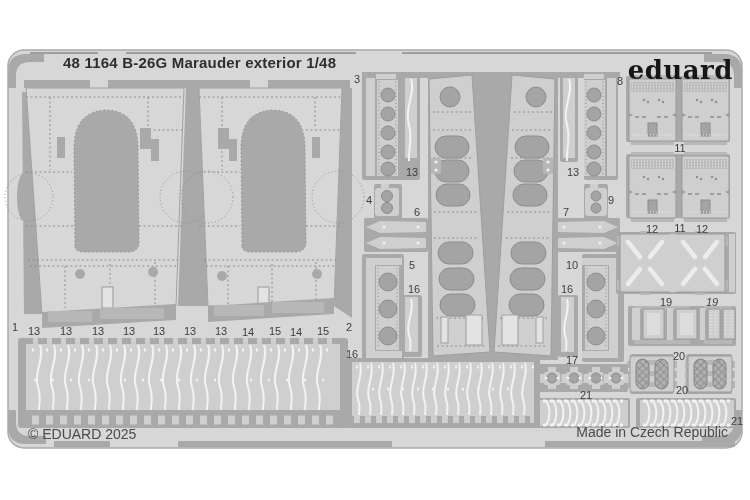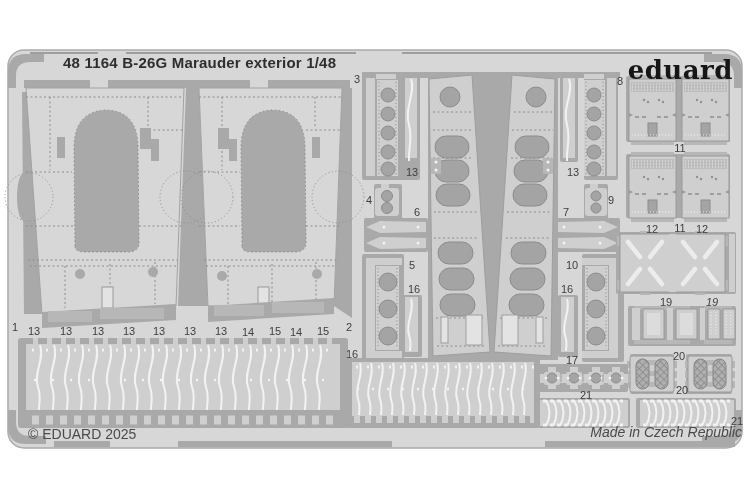--- a/index.html
+++ b/index.html
@@ -18,21 +18,21 @@
   .dot{stroke:var(--rivet);stroke-width:1;stroke-dasharray:1 2.5;fill:none;}
   .slit{stroke:var(--slit);stroke-width:2;fill:none;}
   .wdot{fill:var(--slit);}
   .lbl{position:absolute;transform:translate(-50%,-50%);font-size:11px;
        color:var(--text);white-space:nowrap;line-height:1;}
   .title{position:absolute;left:33px;top:54px;font-size:15px;font-weight:bold;
          color:#2e2e2e;letter-spacing:.2px;margin-left:30px;}
   .logo{position:absolute;right:17px;top:55px;font-family:"DejaVu Serif",serif;
         font-weight:bold;font-size:26px;color:var(--logo);letter-spacing:.5px;}
   .copyright{position:absolute;left:28px;top:426px;font-size:14px;color:#4a4a4a;}
-  .madein{position:absolute;right:8px;top:424px;font-size:14px;color:#4a4a4a;font-style:italic;}
+  .madein{position:absolute;right:22px;top:424px;font-size:14px;color:#4a4a4a;}
 </style>
 </head>
 <body>
 
 <div id="stage">
 
 <svg width="750" height="500" viewBox="0 0 750 500">
   <defs>
     <pattern id="hatch" width="5" height="5" patternUnits="userSpaceOnUse" patternTransform="rotate(45)">
       <rect width="5" height="5" fill="#b0b0b0"></rect>

